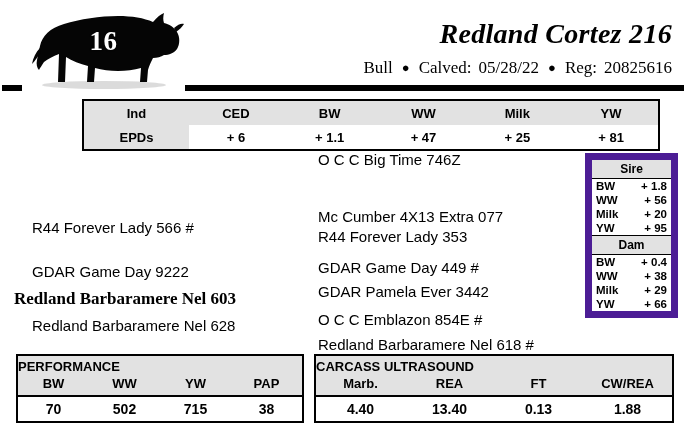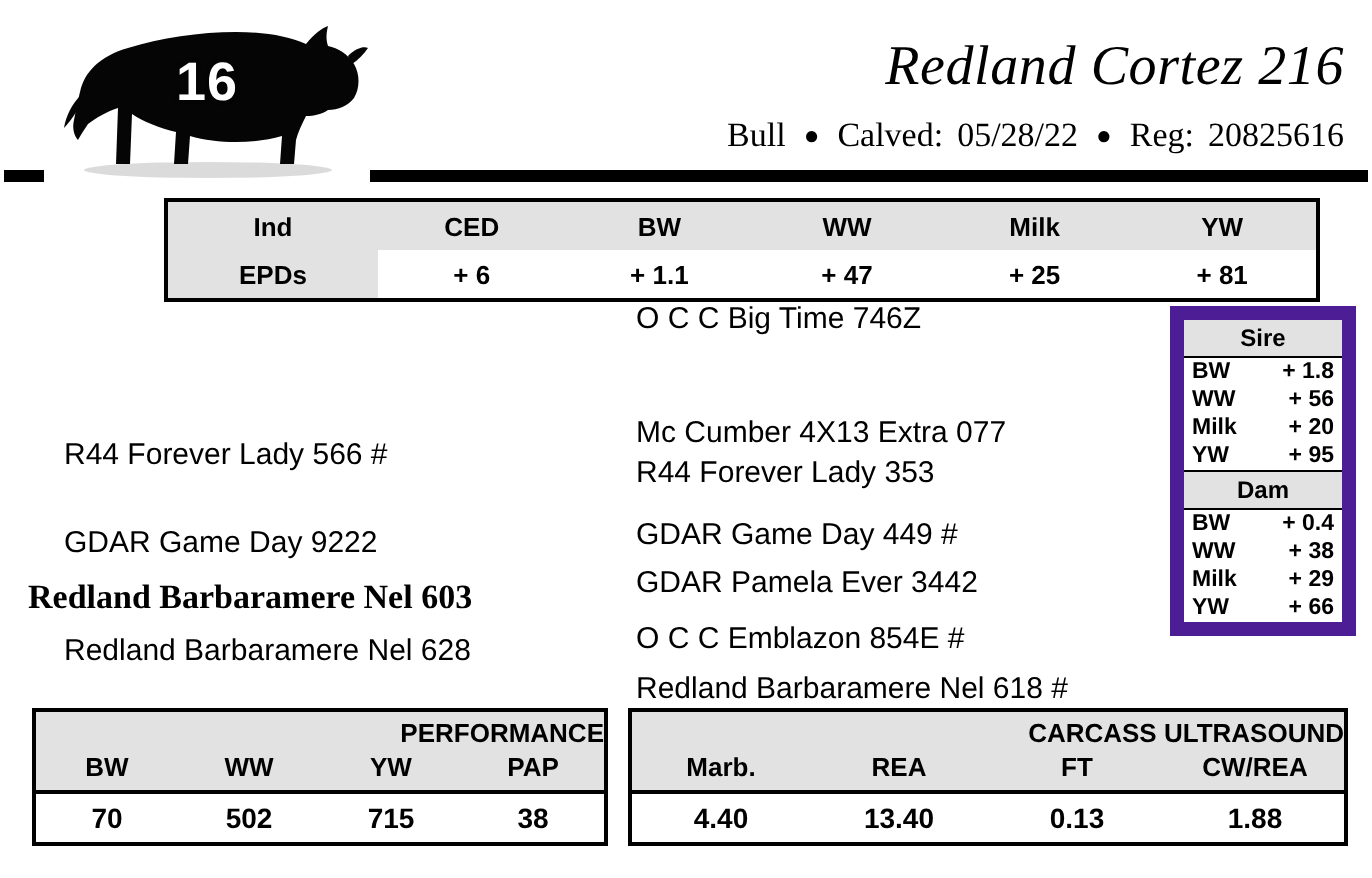--- a/index.html
+++ b/index.html
@@ -30,37 +30,37 @@
   #bull-photo svg { display: block; }
   #lot-number {
     position: absolute;
     left: 0;
     top: 0;
     width: 163px;
     height: 88px;
     display: flex;
     align-items: center;
     justify-content: center;
-    font-family: Liberation Sans, sans-serif;
+    font-family: Liberation Serif, serif;
     font-weight: bold;
     font-size: 27px;
     color: #ffffff;
     letter-spacing: 0.5px;
     padding-bottom: 14px;
     box-sizing: border-box;
     text-shadow: 0 0 2px rgba(0,0,0,0.9);
   }
 
   #animal-title {
     position: absolute;
     right: 14px;
     top: 18px;
     font-family: "Liberation Serif", serif;
     font-style: italic;
-    font-weight: normal;
+    font-weight: bold;
     font-size: 28px;
     letter-spacing: 0.3px;
     white-space: nowrap;
   }
   #animal-subtitle {
     position: absolute;
     right: 14px;
     top: 58px;
     font-family: "Liberation Serif", serif;
     font-size: 17px;
@@ -173,21 +173,21 @@
     border: 2px solid #000000;
     box-sizing: border-box;
     background: #e2e2e2;
   }
   .bottom-table table {
     width: 100%;
     border-collapse: collapse;
     table-layout: fixed;
   }
   .bottom-table .bt-caption {
-    text-align: right;
+    text-align: left;
     font-size: 13px;
     font-weight: bold;
     padding: 3px 0 1px 0;
     background: #e2e2e2;
   }
   .bottom-table .bt-head td {
     text-align: center;
     font-size: 13px;
     font-weight: bold;
     padding: 1px 0 4px 0;

